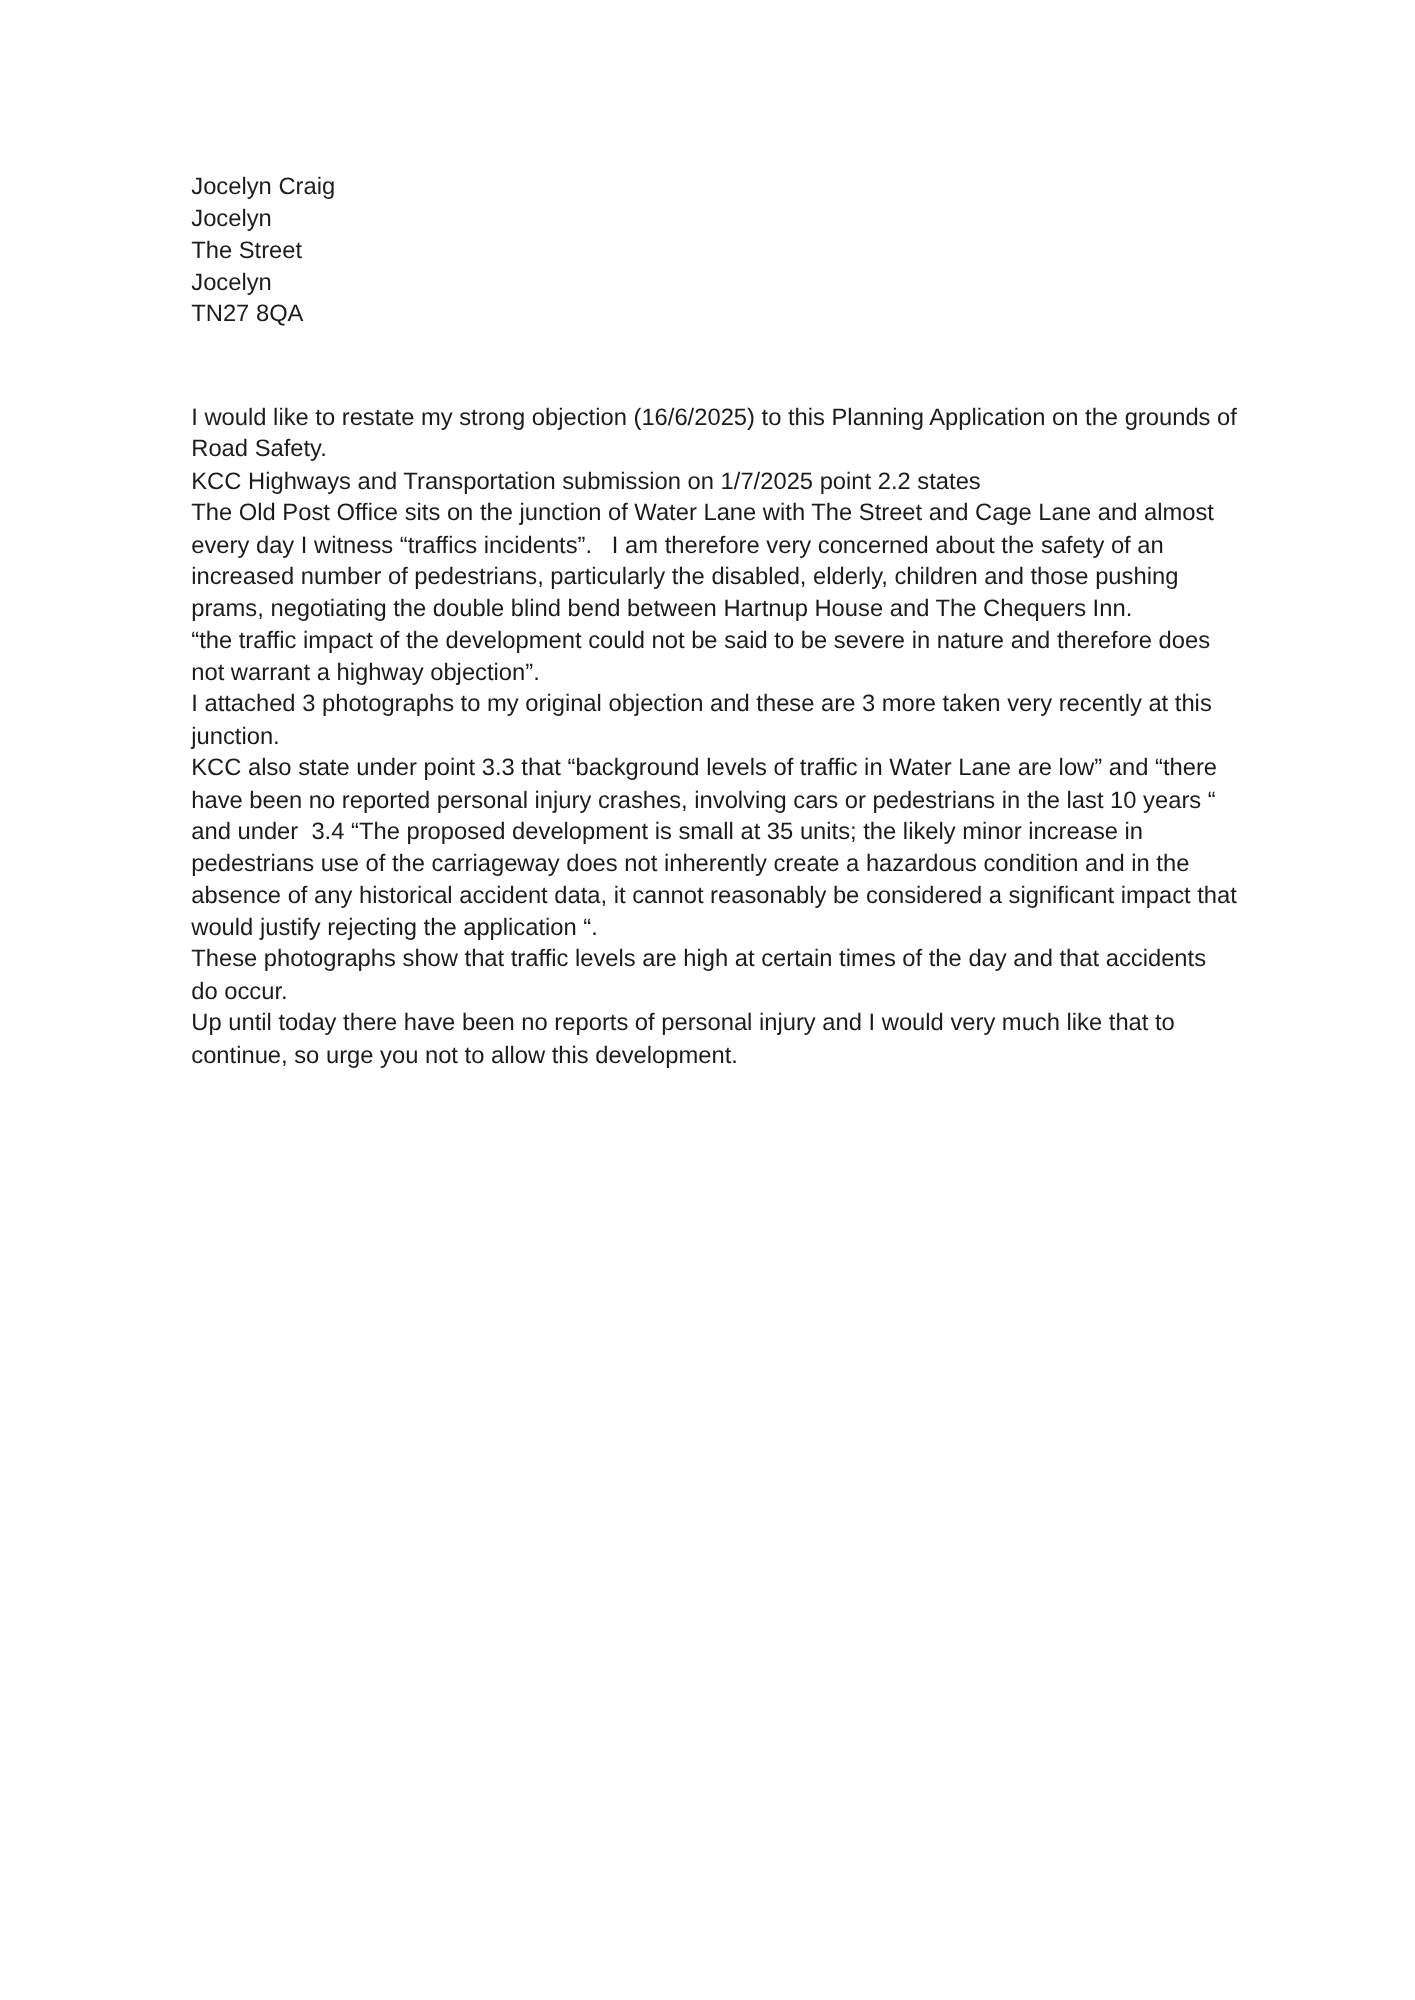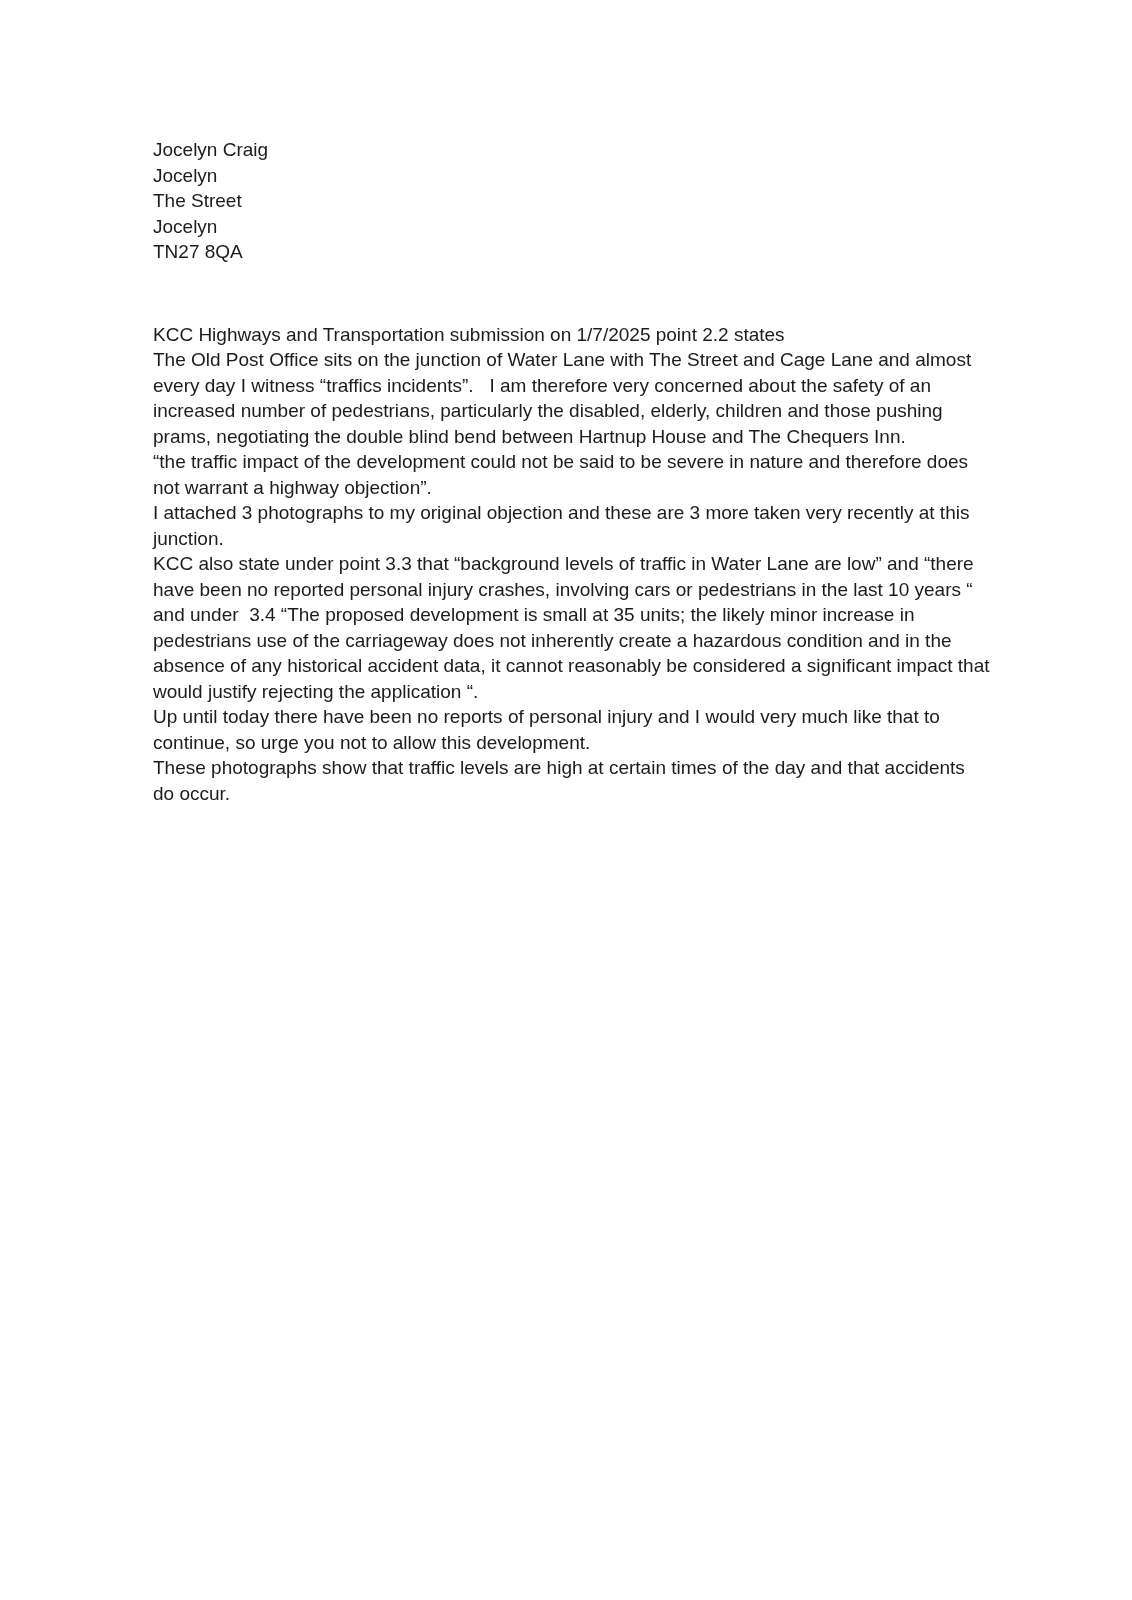--- a/index.html
+++ b/index.html
@@ -50,22 +50,23 @@
     <div class="sender-block">
       <div>Jocelyn Craig</div>
       <div>Jocelyn</div>
       <div>The Street</div>
       <div>Jocelyn</div>
       <div>TN27 8QA</div>
     </div>
   </div>
 
   <div class="letter-body">
+    <p>I would like to restate my strong objection (16/6/2025) to this Planning Application on the grounds of Road Safety.</p>
     <p>KCC Highways and Transportation submission on 1/7/2025 point 2.2 states</p>
     <p>The Old Post Office sits on the junction of Water Lane with The Street and Cage Lane and almost every day I witness “traffics incidents”.   I am therefore very concerned about the safety of an increased number of pedestrians, particularly the disabled, elderly, children and those pushing prams, negotiating the double blind bend between Hartnup House and The Chequers Inn.</p>
     <p>“the traffic impact of the development could not be said to be severe in nature and therefore does not warrant a highway objection”.</p>
     <p>I attached 3 photographs to my original objection and these are 3 more taken very recently at this junction.</p>
     <p>KCC also state under point 3.3 that “background levels of traffic in Water Lane are low” and “there have been no reported personal injury crashes, involving cars or pedestrians in the last 10 years “ and under  3.4 “The proposed development is small at 35 units; the likely minor increase in pedestrians use of the carriageway does not inherently create a hazardous condition and in the absence of any historical accident data, it cannot reasonably be considered a significant impact that would justify rejecting the application “.</p>
+    <p>These photographs show that traffic levels are high at certain times of the day and that accidents do occur.</p>
     <p>Up until today there have been no reports of personal injury and I would very much like that to continue, so urge you not to allow this development.</p>
-    <p>These photographs show that traffic levels are high at certain times of the day and that accidents do occur.</p>
   </div>
 
 </div>
 
 </body></html>

